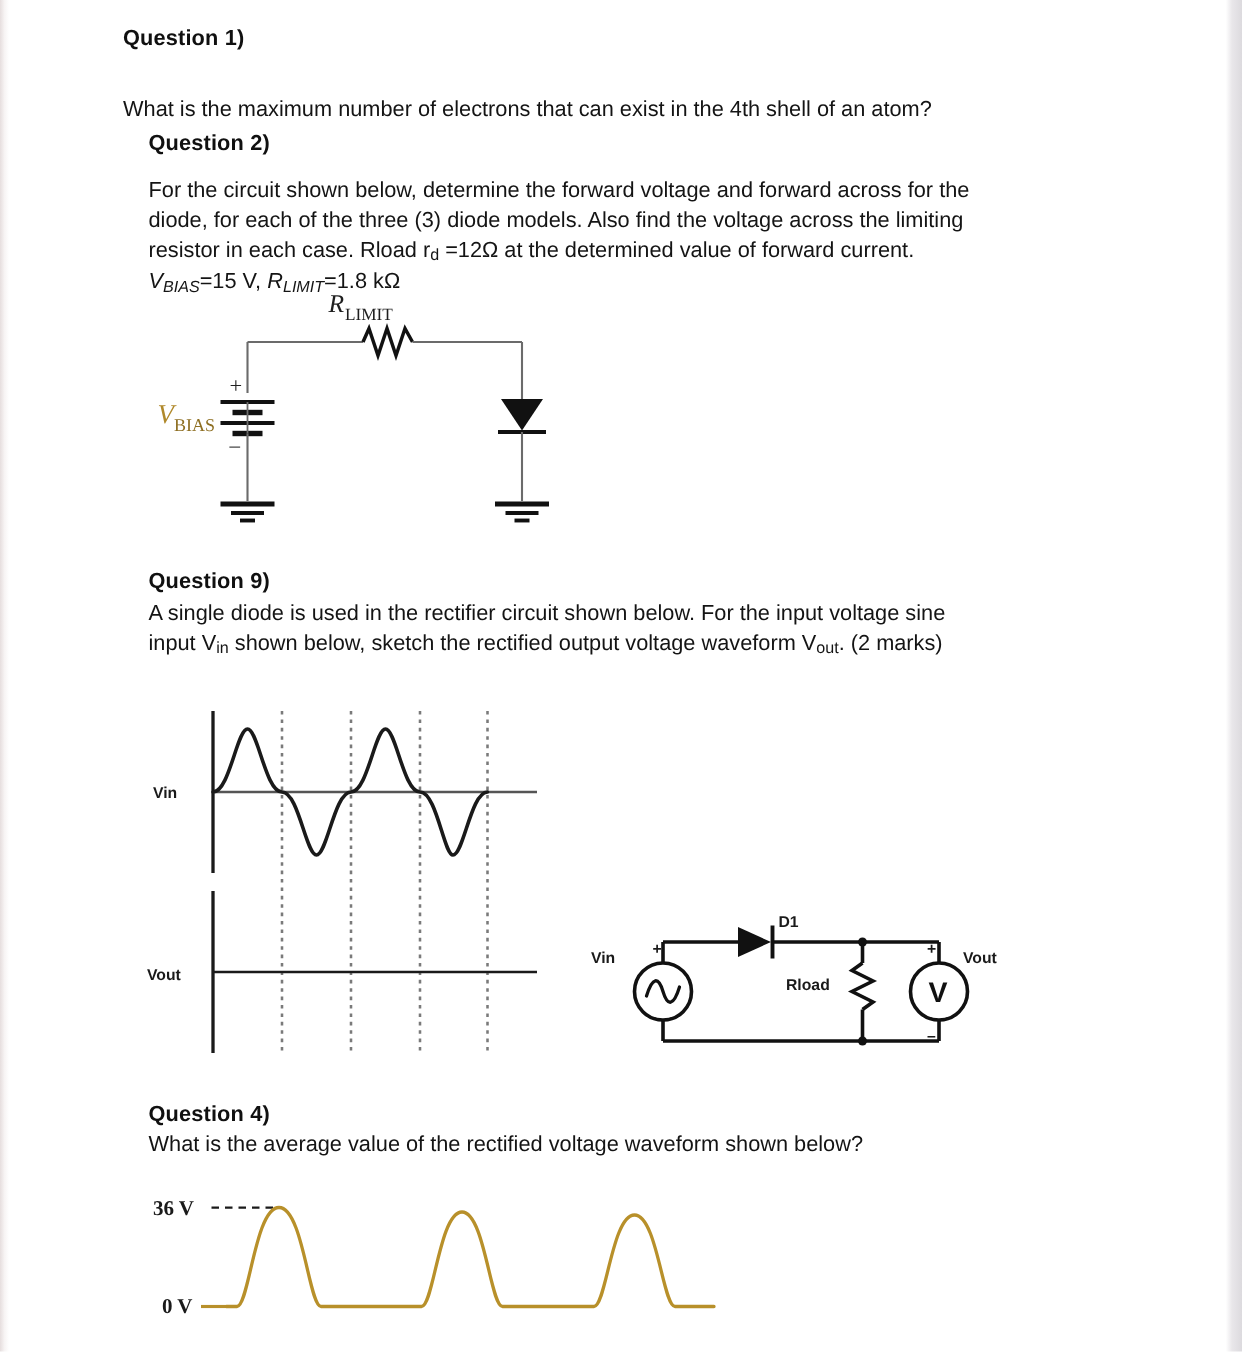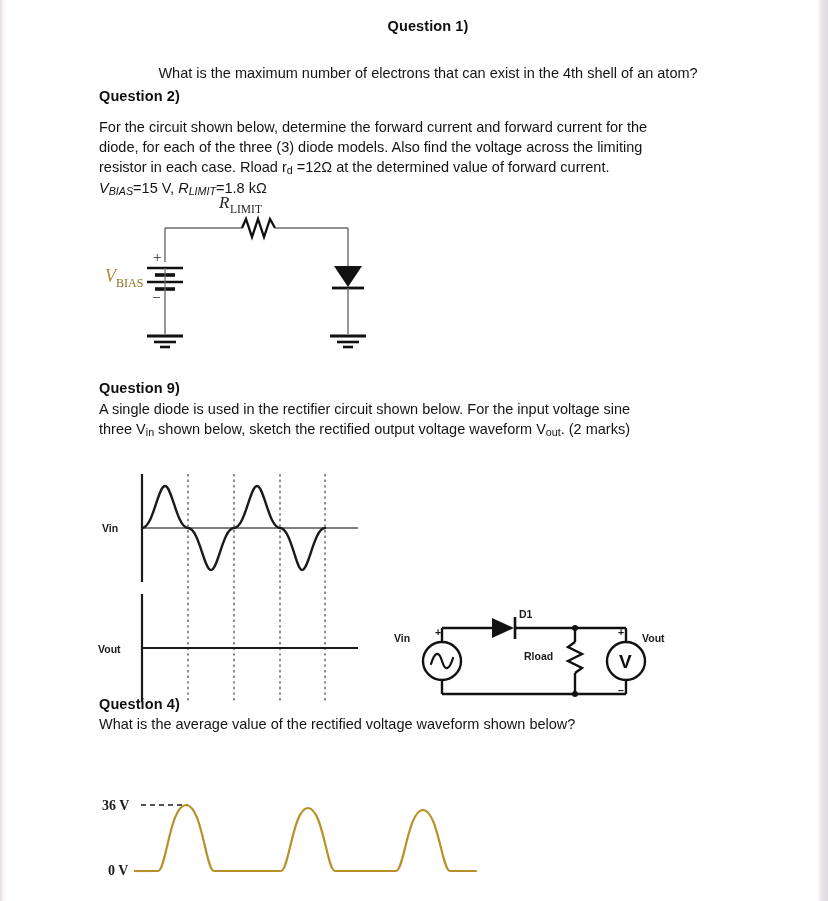--- a/index.html
+++ b/index.html
@@ -64,29 +64,29 @@
     fill: #1f1f1f;
   }
 </style>
 </head>
 <body>
 
 <div class="page">
   <div class="edge-left"></div>
   <div class="edge-right"></div>
 
-  <div class="blk" style="left:108px; top:18px; width:640px;text-align:center;">
+  <div class="blk" style="left:82px; top:18px; width:640px;">
     <div class="qhead">Question 1)</div>
     <div class="qbody" style="margin-top:29px;">What is the maximum number of electrons that can exist in the 4th shell of an atom?</div>
   </div>
 
   <div class="blk" style="left:99px; top:88px; width:640px;">
     <div class="qhead">Question 2)</div>
     <div class="qbody" style="margin-top:13px;">
-      <span>For the circuit shown below, determine the forward current and forward current for the</span><br>
+      <span>For the circuit shown below, determine the forward voltage and forward across for the</span><br>
       <span>diode, for each of the three (3) diode models. Also find the voltage across the limiting</span><br>
       <span>resistor in each case. Rload r</span><span class="sub">d</span><span> =12Ω at the determined value of forward current.</span><br>
       <span><span class="ital">V</span><span class="ital sub">BIAS</span><span>=15 V, </span><span class="ital">R</span><span class="ital sub">LIMIT</span><span>=1.8 kΩ</span></span>
     </div>
   </div>
 
   <div class="blk" style="left:99px; top:186px;">
     <svg width="300" height="175" viewBox="0 0 300 175">
 
       <text x="120" y="22" class="lbl-serif" font-size="17" font-style="italic">R</text>
@@ -124,21 +124,21 @@
       <line x1="231" y1="150" x2="267" y2="150" stroke="#111111" stroke-width="3.2"></line>
       <line x1="238" y1="156" x2="260" y2="156" stroke="#111111" stroke-width="2.6"></line>
       <line x1="244" y1="161" x2="254" y2="161" stroke="#111111" stroke-width="2.6"></line>
     </svg>
   </div>
 
   <div class="blk" style="left:99px; top:380px; width:640px;">
     <div class="qhead">Question 9)</div>
     <div class="qbody" style="margin-top:3px;">
       <span>A single diode is used in the rectifier circuit shown below.  For the input voltage sine</span><br>
-      <span>three V</span><span class="sub">in</span><span> shown below, sketch the rectified output voltage waveform V</span><span class="sub">out</span><span>. (2 marks)</span>
+      <span>input V</span><span class="sub">in</span><span> shown below, sketch the rectified output voltage waveform V</span><span class="sub">out</span><span>. (2 marks)</span>
     </div>
   </div>
 
   <div class="blk" style="left:96px; top:466px;">
     <svg width="290" height="240" viewBox="0 0 290 240">
 
       <text x="6" y="66" class="lbl-small">Vin</text>
       <text x="2" y="187" class="lbl-small">Vout</text>
 
       <line x1="92" y1="8" x2="92" y2="236" stroke="#7a7a7a" stroke-width="1.7" stroke-dasharray="2.4 3.2"></line>
@@ -196,21 +196,21 @@
       <text x="227" y="62" font-family="'Liberation Sans', sans-serif" font-size="19" font-weight="bold" fill="#111111">V</text>
       <text x="226" y="30" class="lbl-small" font-size="13">+</text>
       <text x="226" y="88" class="lbl-small" font-size="13">–</text>
       <line x1="234" y1="74" x2="234" y2="88" stroke="#111111" stroke-width="2.4"></line>
       <text x="250" y="36" class="lbl-small" font-size="11.5">Vout</text>
 
       <line x1="50" y1="88" x2="234" y2="88" stroke="#111111" stroke-width="2.4"></line>
     </svg>
   </div>
 
-  <div class="blk" style="left:99px; top:696px; width:640px;">
+  <div class="blk" style="left:99px; top:735px; width:640px;">
     <div class="qhead">Question 4)</div>
     <div class="qbody" style="margin-top:2px;">What is the average value of the rectified voltage waveform shown below?</div>
   </div>
 
   <div class="blk" style="left:96px; top:788px;text-align:right;">
     <svg width="420" height="105" viewBox="0 0 420 105">
 
       <text x="6" y="22" font-family="'Liberation Serif', serif" font-size="14" font-weight="bold" fill="#1a1a1a">36 V</text>
       <text x="12" y="87" font-family="'Liberation Serif', serif" font-size="14" font-weight="bold" fill="#1a1a1a">0 V</text>
 

